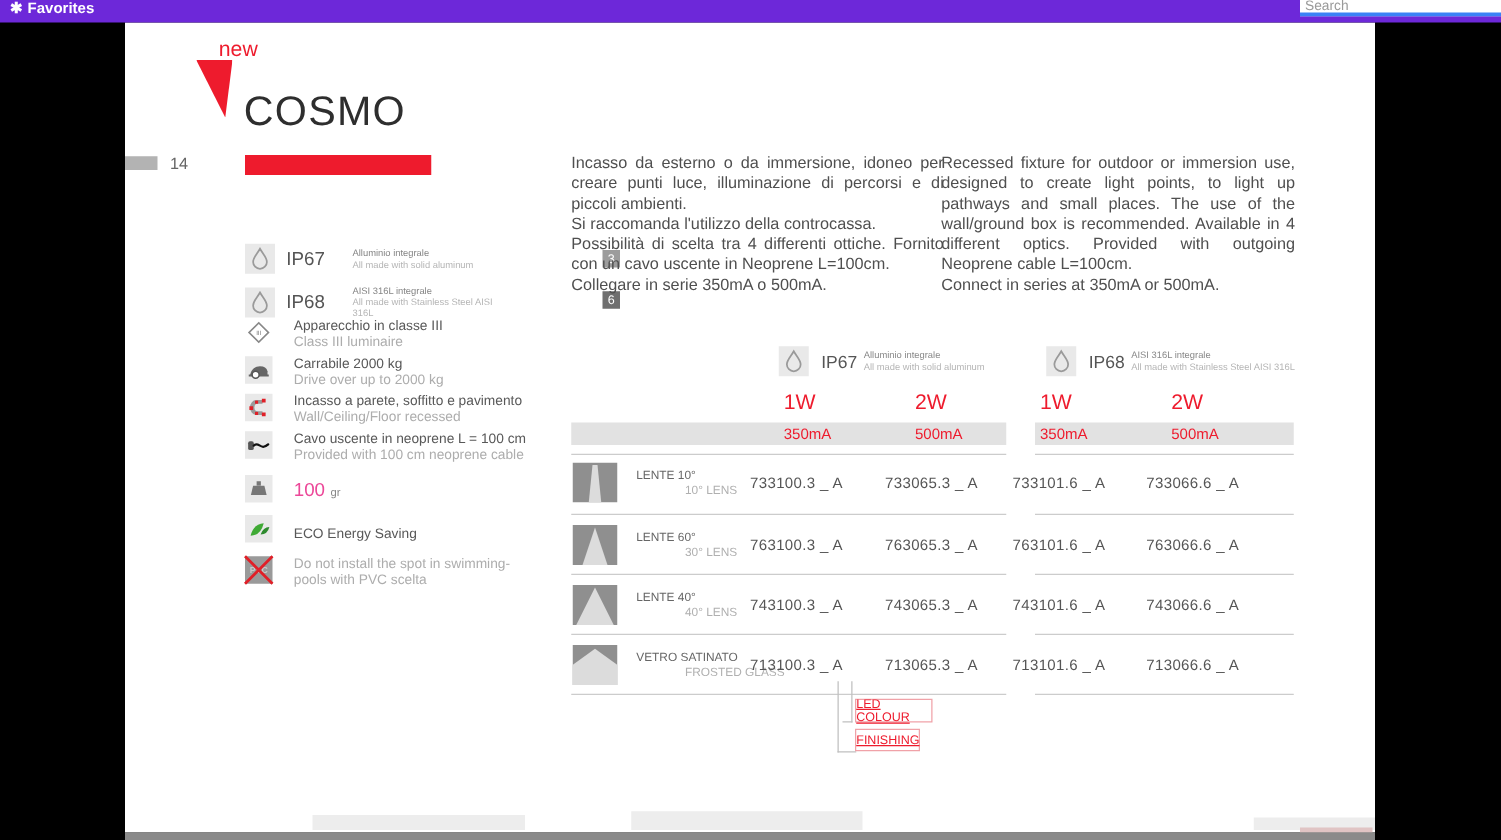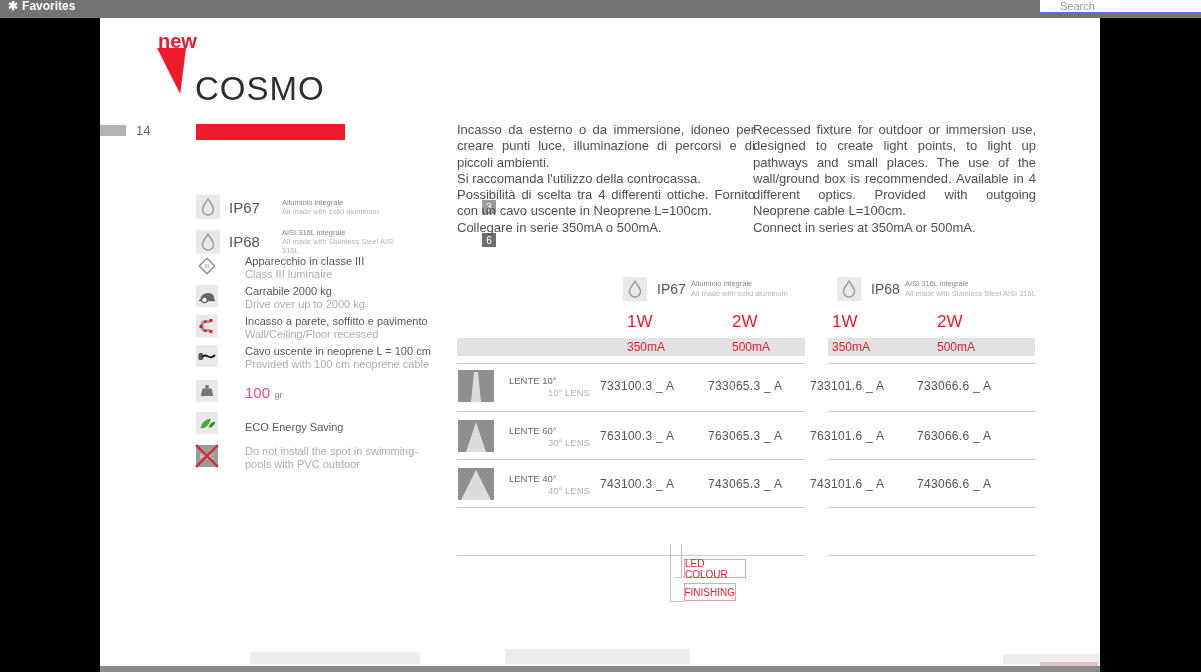--- a/index.html
+++ b/index.html
@@ -1,34 +1,34 @@
 <!DOCTYPE html>
 <html><head>
 <meta charset="utf-8">
 <style>
   * { margin:0; padding:0; box-sizing:border-box; }
   html,body { width:1201px; height:672px; background:#000; overflow:hidden;
     font-family:"Liberation Sans", sans-serif; }
 
   
-  .topbar { position:absolute; left:0; top:0; width:1201px; height:18px; background:#737373; z-index:5; }
+  .topbar { position:absolute; left:0; top:0; width:1201px; height:18px; background:#6d28d9; z-index:5; }
   .fav { position:absolute; left:8px; top:-1px; color:#fff; font-size:12px; font-weight:700; cursor:pointer; }
   .fav .star { font-size:12px; margin-right:4px; }
   .searchbox { position:absolute; left:1040px; top:0; width:161px; height:13px; background:#fff;
-    border:none; border-bottom:1px solid #3b82f6; font-size:11px; color:#555; padding:0 20px; outline:none; }
+    border:none; border-bottom:3px solid #3b82f6; font-size:11px; color:#555; padding:0 4px; outline:none; }
   .searchbox::placeholder { color:#9a9a9a; }
 
   
   .page { position:absolute; left:100px; top:18px; width:1000px; height:648px; background:#fff; }
   .page-strip { position:absolute; left:100px; top:666px; width:1000px; height:6px; background:#8a8a8a; }
   .ghost { position:absolute; background:#ededed; }
 
   .tabmark { position:absolute; left:0; top:107px; width:26px; height:11px; background:#b3b3b3; }
   .pagenum { position:absolute; left:36px; top:105px; font-size:13px; color:#666; }
-  .newlbl { position:absolute; left:58px; top:12px; font-size:20px; color:var(--red);font-weight:bold; }
+  .newlbl { position:absolute; left:75px; top:12px; font-size:17px; color:var(--red); }
   .newtri { position:absolute; left:57px; top:30px; width:29px; height:46px; background:var(--red);
     clip-path:polygon(0 0, 100% 0, 80% 100%); }
   .title { position:absolute; left:95px; top:52px; font-size:33px; font-weight:300;
     letter-spacing:1px; color:#2e2e2e; }
   .redbar { position:absolute; left:96px; top:106px; width:149px; height:16px; background:var(--red); }
 
   :root { --red:#ee1b2d; --band:#e2e2e2; --ltxt:#585858; --stxt:#adadad; }
 
   
   .ip-row { position:absolute; left:96px; width:310px; display:flex; align-items:center; gap:9px; }
@@ -36,21 +36,21 @@
     display:flex; align-items:center; justify-content:center; }
   .ip-label { font-size:15px; color:#555; width:44px; flex:none; }
   .ip-descs { width:120px; }
   .ip-d1 { font-size:7.5px; color:#858585; line-height:9px; }
   .ip-d2 { font-size:7.5px; color:#b5b5b5; line-height:9px; }
   .badge { position:absolute; left:286px; top:5px; width:14px; height:14px; color:#fff;
     font-size:10px; display:flex; align-items:center; justify-content:center; }
   .badge.b3 { background:#9c9c9c; }
   .badge.b6 { background:#6f6f6f; }
 
-  .sb-item { position:absolute; left:96px; width:315px; display:flex; gap:27px; }
+  .sb-item { position:absolute; left:96px; width:315px; display:flex; gap:17px; }
   .sb-icon { width:22px; height:22px; background:#e9e9e9; flex:none;
     display:flex; align-items:center; justify-content:center; }
   .sb-icon.plain { background:#fff; }
   .sb-icon.dark { background:#9a9a9a; position:relative; color:#c9c9c9;
     font-size:7px; font-weight:700; }
   .sb-title { font-size:11px; color:var(--ltxt); line-height:12.5px; }
   .sb-sub { font-size:11px; color:var(--stxt); line-height:12.5px; }
   .wgt-num { font-size:15px; color:#ec4899; }
   .wgt-unit { font-size:9px; color:#888; }
 
@@ -77,21 +77,21 @@
   .r-names { position:absolute; left:52px; top:13px; }
   .r-n1 { font-size:9.5px; color:#666; line-height:11.5px; }
   .r-n2 { font-size:9.5px; color:#b0b0b0; line-height:11.5px;margin-left:39px; }
   .r-code { position:absolute; top:17px; width:120px; text-align:left;
     font-size:12px; color:#555; letter-spacing:0.3px; }
   .c0 { left:143px; } .c1 { left:251px; } .c2 { left:353px; } .c3 { left:460px; }
 
   
   .cline { position:absolute; background:#c0c0c0; }
   .cbox { position:absolute; border:1px solid #f0a2a8; color:var(--red); font-size:10px;
-    display:flex; align-items:center; justify-content:flex-end; }
+    display:flex; align-items:center; justify-content:flex-start;text-decoration:underline; }
 </style>
 </head>
 <body>
 
 <div class="topbar">
   <div class="fav">
     <span class="star">✱</span><span>Favorites</span>
   </div>
   <input class="searchbox" placeholder="Search" style="">
 </div>
@@ -216,21 +216,21 @@
     </span>
   </div>
 
   <div class="sb-item" style="top:427px">
     <span class="sb-icon dark">PVC
       <svg width="26" height="26" viewBox="0 0 26 26" style="position:absolute;left:-2px;top:-2px">
           <path d="M2 2 L24 24 M24 2 L2 24" stroke="#e02028" stroke-width="2.2"></path>
         </svg>
     </span>
     <span style="width:175px">
-      <div class="sb-sub">Do not install the spot in swimming-pools with PVC outdoor</div>
+      <div class="sb-sub">Do not install the spot in swimming-pools with PVC scelta</div>
     </span>
   </div>
 
   <div class="desc it">Incasso da esterno o da immersione, idoneo per creare punti luce, illuminazione di percorsi e di piccoli ambienti.
 Si raccomanda l'utilizzo della controcassa.
 Possibilità di scelta tra 4 differenti ottiche. Fornito con un cavo uscente in Neoprene L=100cm.
 Collegare in serie 350mA o 500mA.</div>
   <div class="desc en">Recessed fixture for outdoor or immersion use, designed to create light points, to light up pathways and small places. The use of the wall/ground box is recommended. Available in 4 different optics. Provided with outgoing Neoprene cable L=100cm.
 Connect in series at 350mA or 500mA.</div>
 
@@ -316,20 +316,34 @@
     <div class="r-names">
       <div class="r-n1">LENTE 40°</div>
       <div class="r-n2">40° LENS</div>
     </div>
     <div class="r-code c0">743100.3 _ A</div>
     <div class="r-code c1">743065.3 _ A</div>
     <div class="r-code c2">743101.6 _ A</div>
     <div class="r-code c3">743066.6 _ A</div>
   </div>
 
+  <div class="t-row" style="top:490px">
+    <svg class="r-icon" viewBox="0 0 36 32">
+        <rect width="36" height="32" fill="#8f8f8f"></rect>
+        <polygon points="0,16 18,3 36,16 36,32 0,32" fill="#dcdcdc"></polygon>
+      </svg>
+    <div class="r-names">
+      <div class="r-n1">VETRO SATINATO</div>
+      <div class="r-n2">FROSTED GLASS</div>
+    </div>
+    <div class="r-code c0">713100.3 _ A</div>
+    <div class="r-code c1">713065.3 _ A</div>
+    <div class="r-code c2">713101.6 _ A</div>
+    <div class="r-code c3">713066.6 _ A</div>
+  </div>
 
   <div class="cline" style="left:570px;top:527px;width:1px;height:57px"></div>
   <div class="cline" style="left:581px;top:527px;width:1px;height:33px"></div>
   <div class="cline" style="left:574px;top:559px;width:8px;height:1px"></div>
   <div class="cline" style="left:570px;top:583px;width:15px;height:1px"></div>
   <div class="cbox" style="left:584px;top:541px;width:62px;height:19px">
     <span>LED COLOUR</span>
   </div>
   <div class="cbox" style="left:584px;top:565px;width:52px;height:18px">
     <span>FINISHING</span>

